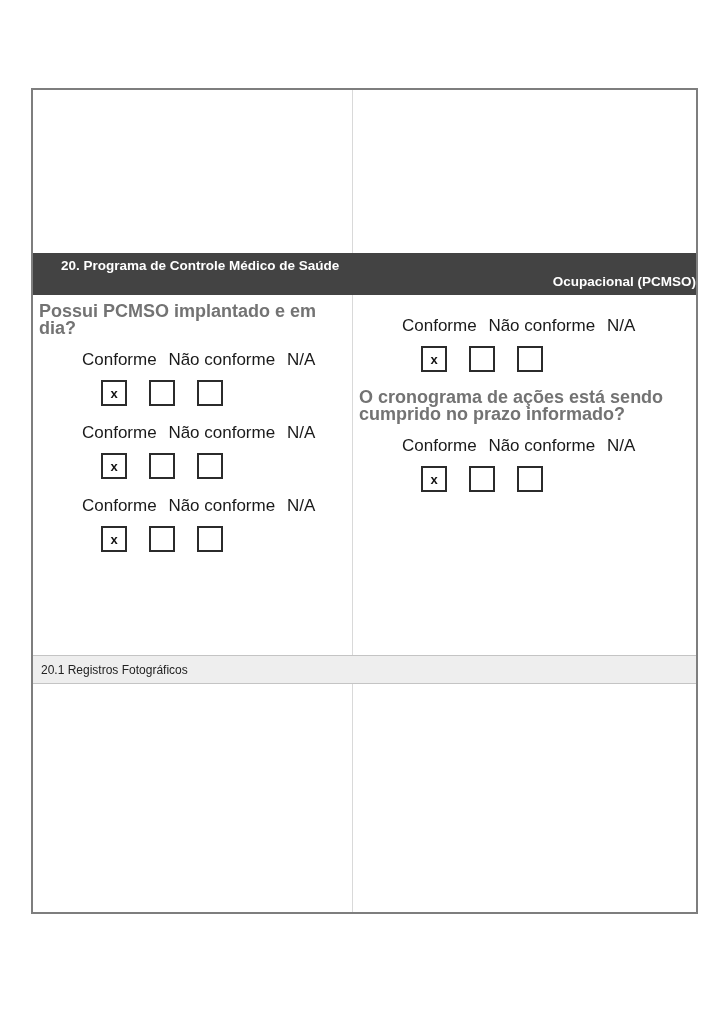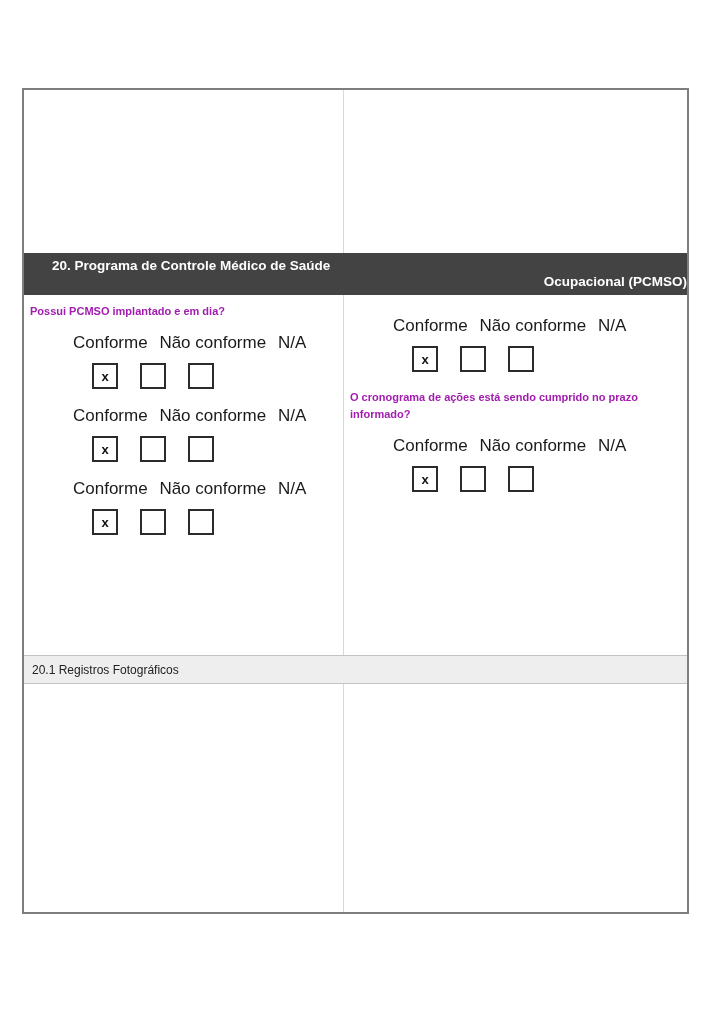--- a/index.html
+++ b/index.html
@@ -10,21 +10,21 @@
   }
   .page {
     position: relative;
     width: 725px;
     height: 1024px;
     background: #ffffff;
     overflow: hidden;
   }
   .form-table {
     position: absolute;
-    left: 22px;
+    left: 31px;
     top: 88px;
     width: 667px;
     height: 826px;
     box-sizing: border-box;
     border: 2px solid #7e7e7e;
     display: flex;
     flex-direction: column;
     background: #ffffff;
   }
   .two-cells {
@@ -60,23 +60,23 @@
     height: 360px;
     flex: 0 0 auto;
   }
   .q-cell {
     box-sizing: border-box;
     padding: 8px 6px 0 6px;
   }
   .qblock { margin-bottom: 17px; }
   .q-text {
     font-weight: bold;
-    font-size: 11px;
+    font-size: 18px;
     line-height: 17px;
-    color: #a21caf;
+    color: #737373;
   }
   .cb-labels {
     margin: 13px 0 0 43px;
     font-size: 17px;
     color: #1a1a1a;
     white-space: nowrap;
   }
   .cb-labels span { margin-right: 7px; }
   .cb-labels span:last-child { margin-right: 0; }
   .cb-row {

